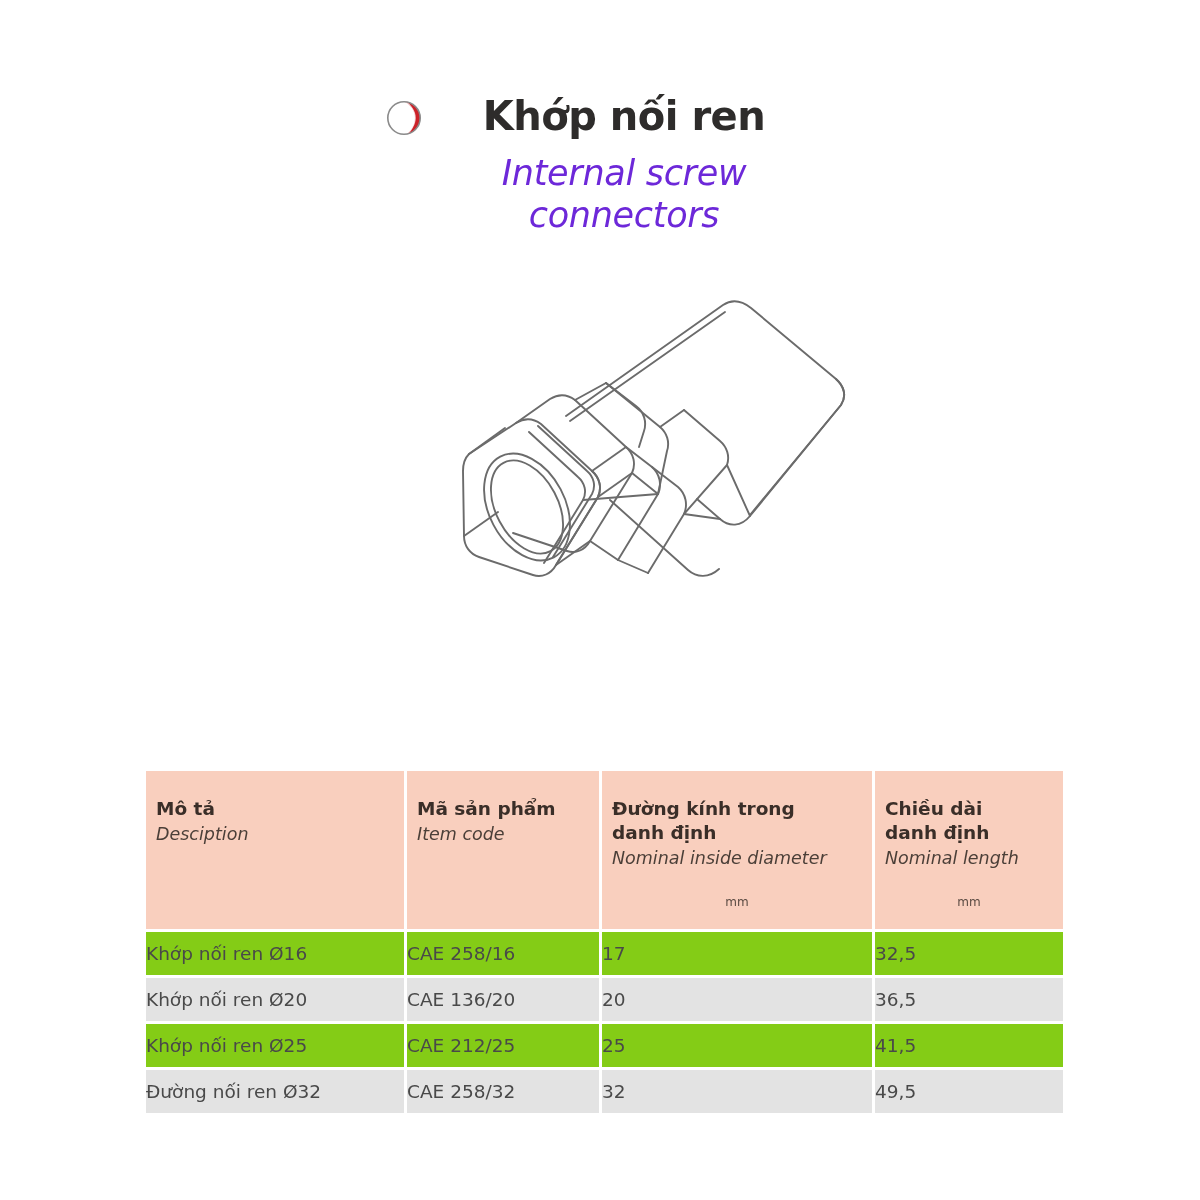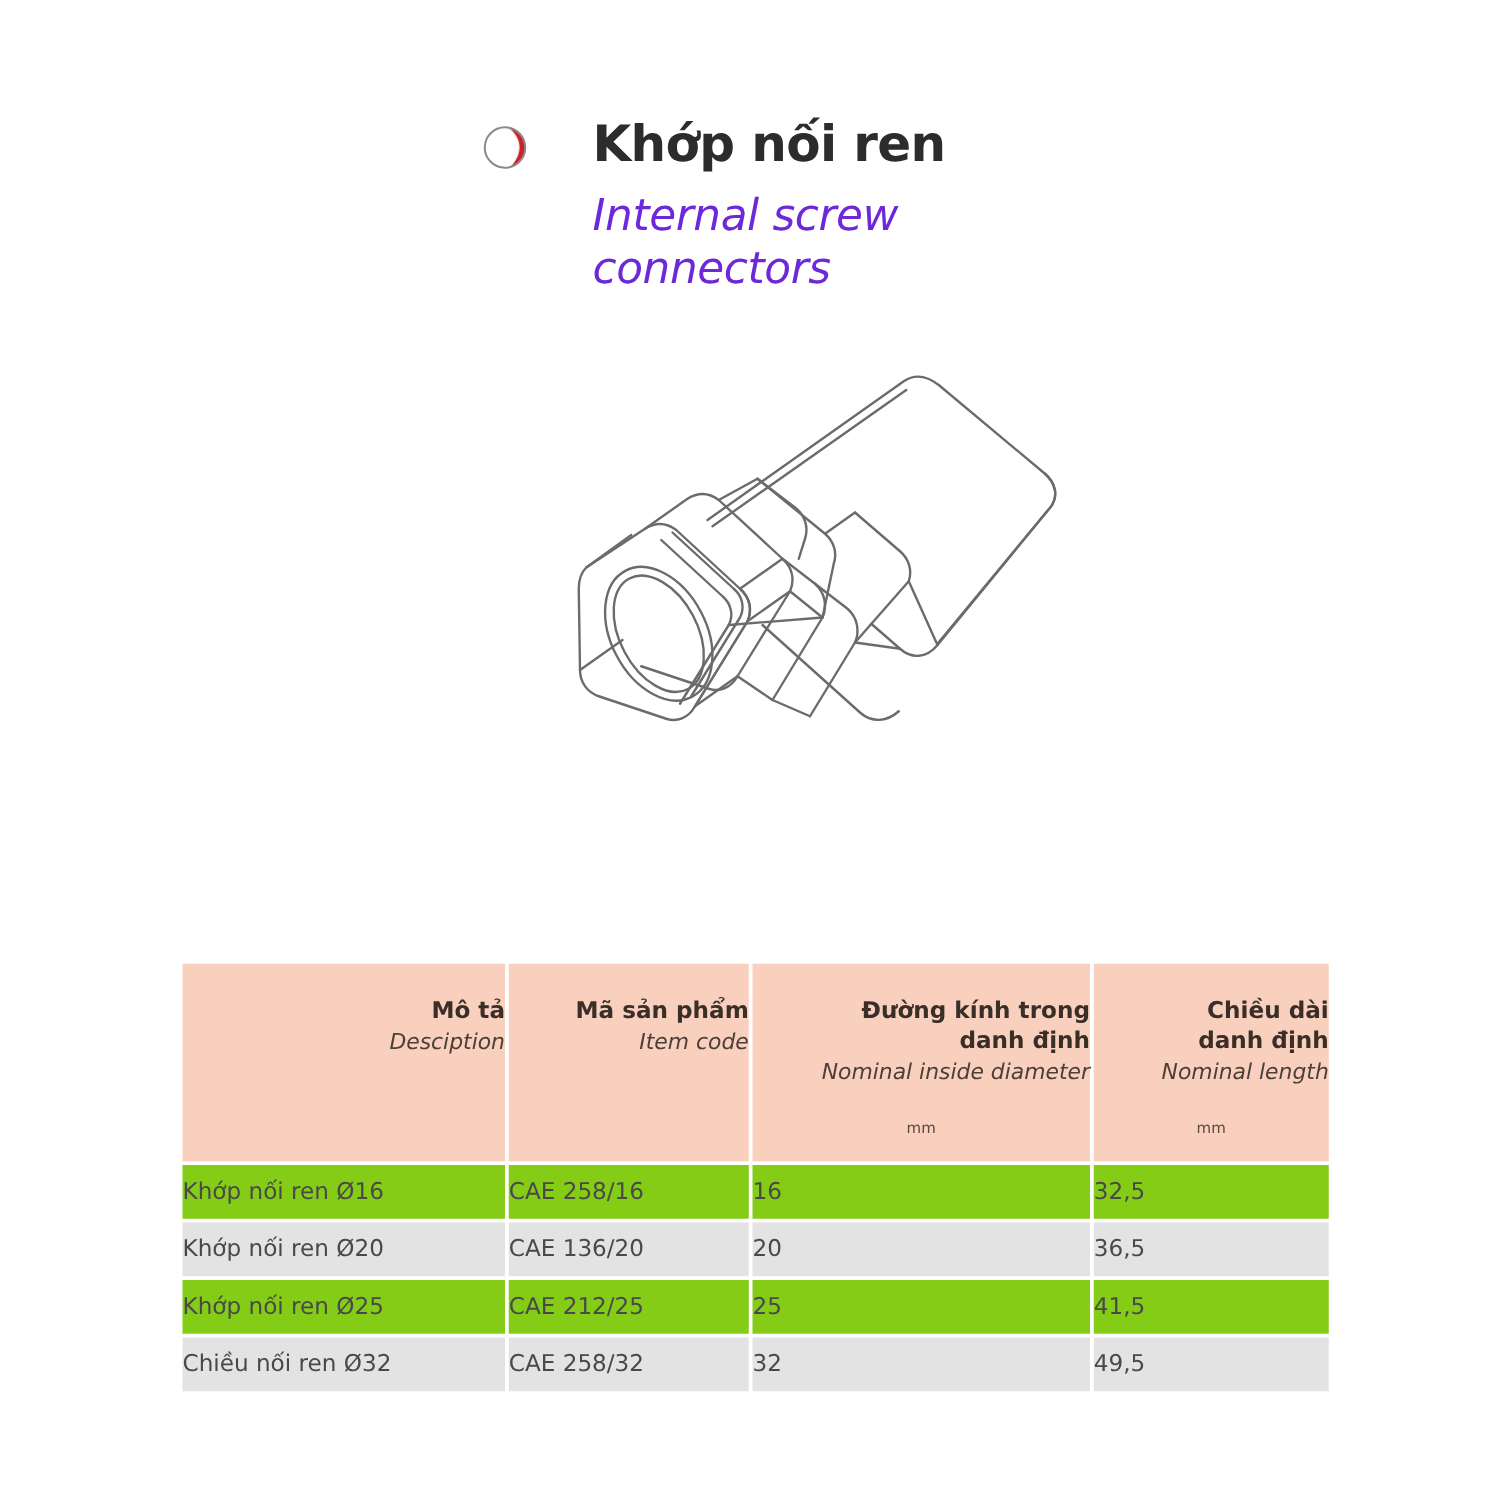--- a/index.html
+++ b/index.html
@@ -26,20 +26,21 @@
     position: absolute;
     left: 0px;
     top: 8px;
     width: 36px;
     height: 36px;
   }
   #title-group {
     position: absolute;
     left: 88px;
     top: 0px;
+    text-align: center;
   }
   #product-title {
     font-family: "DejaVu Sans", sans-serif;
     font-weight: bold;
     font-size: 40px;
     line-height: 48px;
     color: #2e2c2b;
     letter-spacing: -0.5px;
     white-space: nowrap;
   }
@@ -84,21 +85,22 @@
 
   thead td.th-cell {
     background: #f9cfbe;
     vertical-align: top;
     padding: 0;
     height: 158px;
     position: relative;
   }
   .th-inner {
     padding-top: 26px;
-    text-align: right;
+    text-align: left;
+    padding-left: 10px;
   }
   .th-vi {
     font-family: "DejaVu Sans", sans-serif;
     font-weight: bold;
     font-size: 18.5px;
     line-height: 24px;
     color: #3a2e28;
   }
   .th-en {
     font-family: "DejaVu Sans", sans-serif;
@@ -252,36 +254,36 @@
             <div class="th-en">Nominal length</div>
           </div>
           <div class="th-unit">mm</div>
         </td>
       </tr>
     </thead>
     <tbody>
       <tr>
         <td class="td-cell align-left">Khớp nối ren Ø16</td>
         <td class="td-cell align-center">CAE 258/16</td>
-        <td class="td-cell align-center">16</td>
+        <td class="td-cell align-center">17</td>
         <td class="td-cell align-center">32,5</td>
       </tr>
       <tr class="alt">
         <td class="td-cell align-left">Khớp nối ren Ø20</td>
         <td class="td-cell align-center">CAE 136/20</td>
         <td class="td-cell align-center">20</td>
         <td class="td-cell align-center">36,5</td>
       </tr>
       <tr>
         <td class="td-cell align-left">Khớp nối ren Ø25</td>
         <td class="td-cell align-center">CAE 212/25</td>
         <td class="td-cell align-center">25</td>
         <td class="td-cell align-center">41,5</td>
       </tr>
       <tr class="alt">
-        <td class="td-cell align-left">Chiều nối ren Ø32</td>
+        <td class="td-cell align-left">Đường nối ren Ø32</td>
         <td class="td-cell align-center">CAE 258/32</td>
         <td class="td-cell align-center">32</td>
         <td class="td-cell align-center">49,5</td>
       </tr>
     </tbody>
   </table>
 </div>
 
 </body></html>

